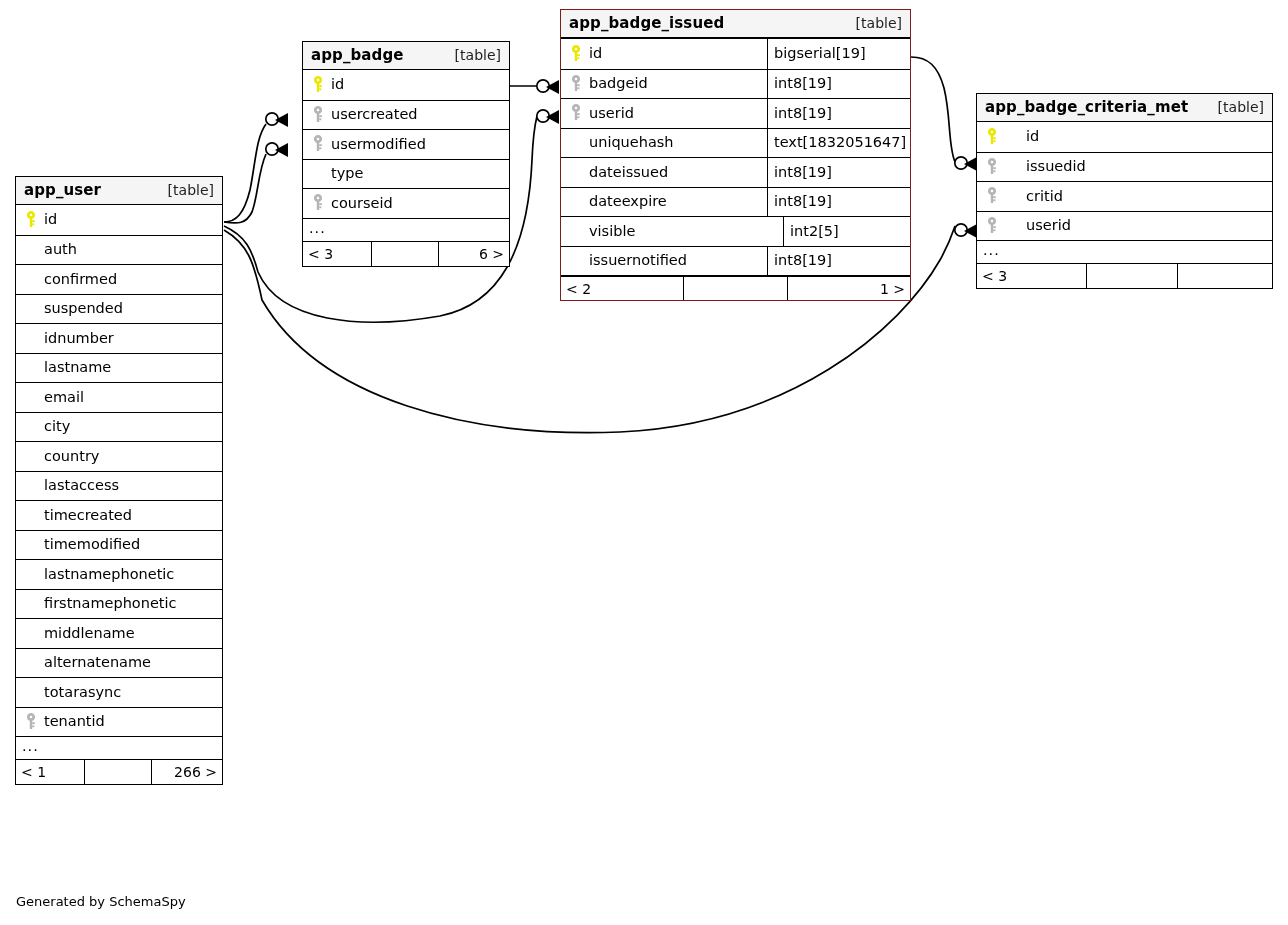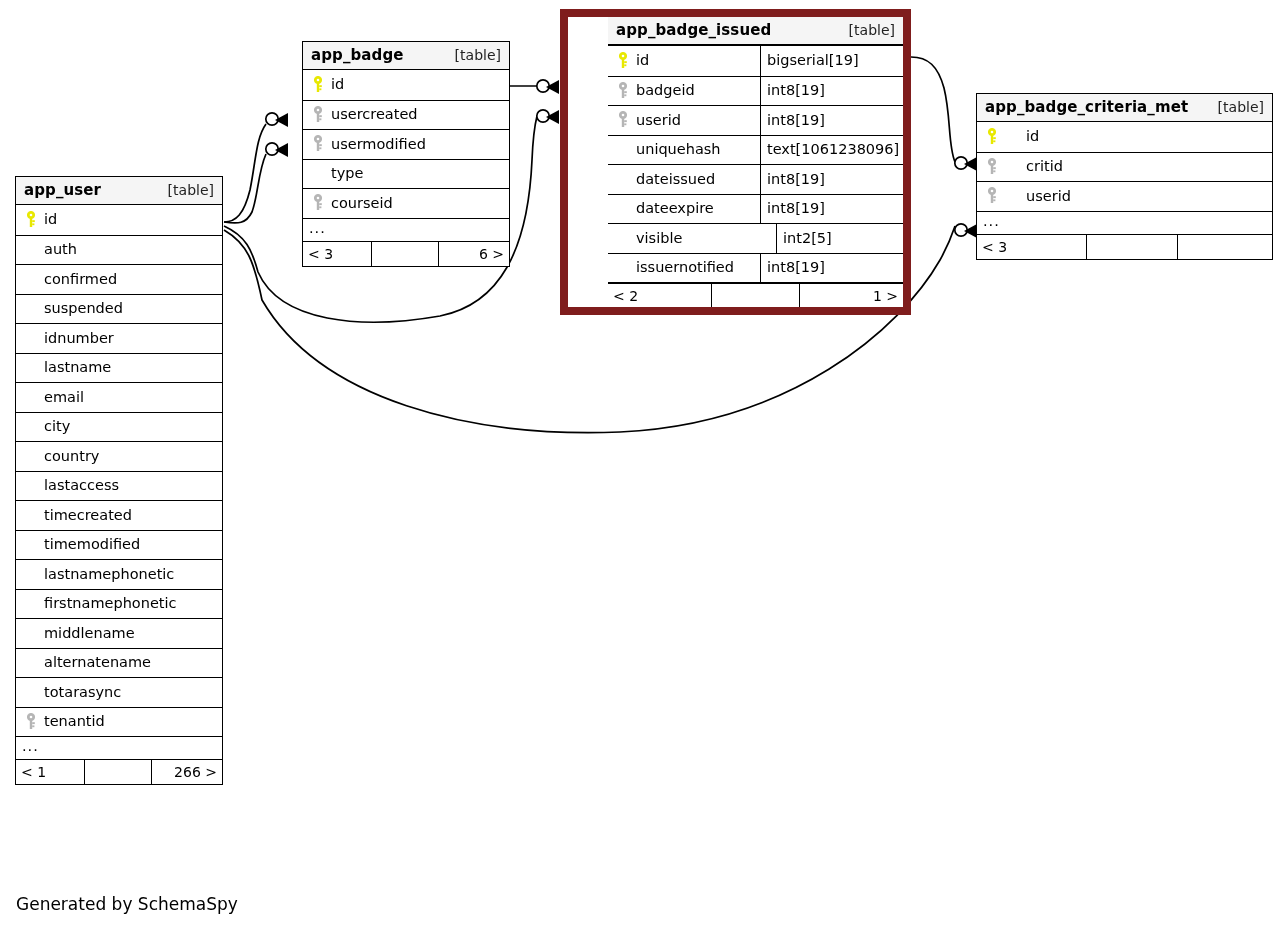--- a/index.html
+++ b/index.html
@@ -29,22 +29,21 @@
     z-index: 5;
   }
   .tbl {
     position: absolute;
     background: #ffffff;
     box-sizing: border-box;
     border: 1.6px solid #000000;
     z-index: 10;
   }
   .tbl.focused {
-    border: 8px solid #7f1d1d;
-    padding-left: 40px;
+    border: 1px solid #7f1d1d;
   }
   .thead {
     background: #f5f5f5;
     border-bottom: 1.6px solid #000;
     display: flex;
     align-items: center;
     justify-content: space-between;
     padding: 4px 8px 5px 8px;
     box-sizing: border-box;
   }
@@ -125,21 +124,21 @@
     display: flex;
     align-items: center;
     padding: 0 5px;
     overflow: hidden;
     white-space: nowrap;
   }
   .foot-cell.mid { border-left: 1.4px solid #000; border-right: 1.4px solid #000; }
   .foot-cell.right { justify-content: flex-end; }
   .credit {
     position: absolute;
-    font-size: 17px;
+    font-size: 13px;
     color: #000;
     z-index: 20;
     white-space: nowrap;
   }
 </style>
 </head>
 <body>
 
 <div id="canvas">
 
@@ -453,21 +452,21 @@
           <div class="cell-type" style="width:143px">
             <span>int8[19]</span>
           </div>
         </div>
         <div class="row">
           <div class="cell-name">
             <span class="keyslot blank"></span>
             <span class="colname">uniquehash</span>
           </div>
           <div class="cell-type" style="width:143px">
-            <span>text[1061238096]</span>
+            <span>text[1832051647]</span>
           </div>
         </div>
         <div class="row">
           <div class="cell-name">
             <span class="keyslot blank"></span>
             <span class="colname">dateissued</span>
           </div>
           <div class="cell-type" style="width:143px">
             <span>int8[19]</span>
           </div>
@@ -518,20 +517,34 @@
             <span class="keyslot wide">
               <svg width="12" height="17" viewBox="0 0 12 17">
                 <circle cx="6" cy="4" r="3.6" fill="#e8e800" stroke="#e8e800" stroke-width="1"></circle>
                 <circle cx="6" cy="4" r="1.3" fill="#ffffff"></circle>
                 <rect x="4.8" y="6.5" width="2.4" height="9.5" fill="#e8e800"></rect>
                 <rect x="7.2" y="9.2" width="2.6" height="1.9" fill="#e8e800"></rect>
                 <rect x="7.2" y="12.4" width="2.2" height="1.8" fill="#e8e800"></rect>
               </svg>
             </span>
             <span class="colname">id</span>
+          </div>
+        </div>
+        <div class="row">
+          <div class="cell-name">
+            <span class="keyslot wide">
+              <svg width="12" height="17" viewBox="0 0 12 17">
+                <circle cx="6" cy="4" r="3.6" fill="#b5b5b5" stroke="#b5b5b5" stroke-width="1"></circle>
+                <circle cx="6" cy="4" r="1.3" fill="#ffffff"></circle>
+                <rect x="4.8" y="6.5" width="2.4" height="9.5" fill="#b5b5b5"></rect>
+                <rect x="7.2" y="9.2" width="2.6" height="1.9" fill="#b5b5b5"></rect>
+                <rect x="7.2" y="12.4" width="2.2" height="1.8" fill="#b5b5b5"></rect>
+              </svg>
+            </span>
+            <span class="colname">issuedid</span>
           </div>
         </div>
         <div class="row">
           <div class="cell-name">
             <span class="keyslot wide">
               <svg width="12" height="17" viewBox="0 0 12 17">
                 <circle cx="6" cy="4" r="3.6" fill="#b5b5b5" stroke="#b5b5b5" stroke-width="1"></circle>
                 <circle cx="6" cy="4" r="1.3" fill="#ffffff"></circle>
                 <rect x="4.8" y="6.5" width="2.4" height="9.5" fill="#b5b5b5"></rect>
                 <rect x="7.2" y="9.2" width="2.6" height="1.9" fill="#b5b5b5"></rect>

